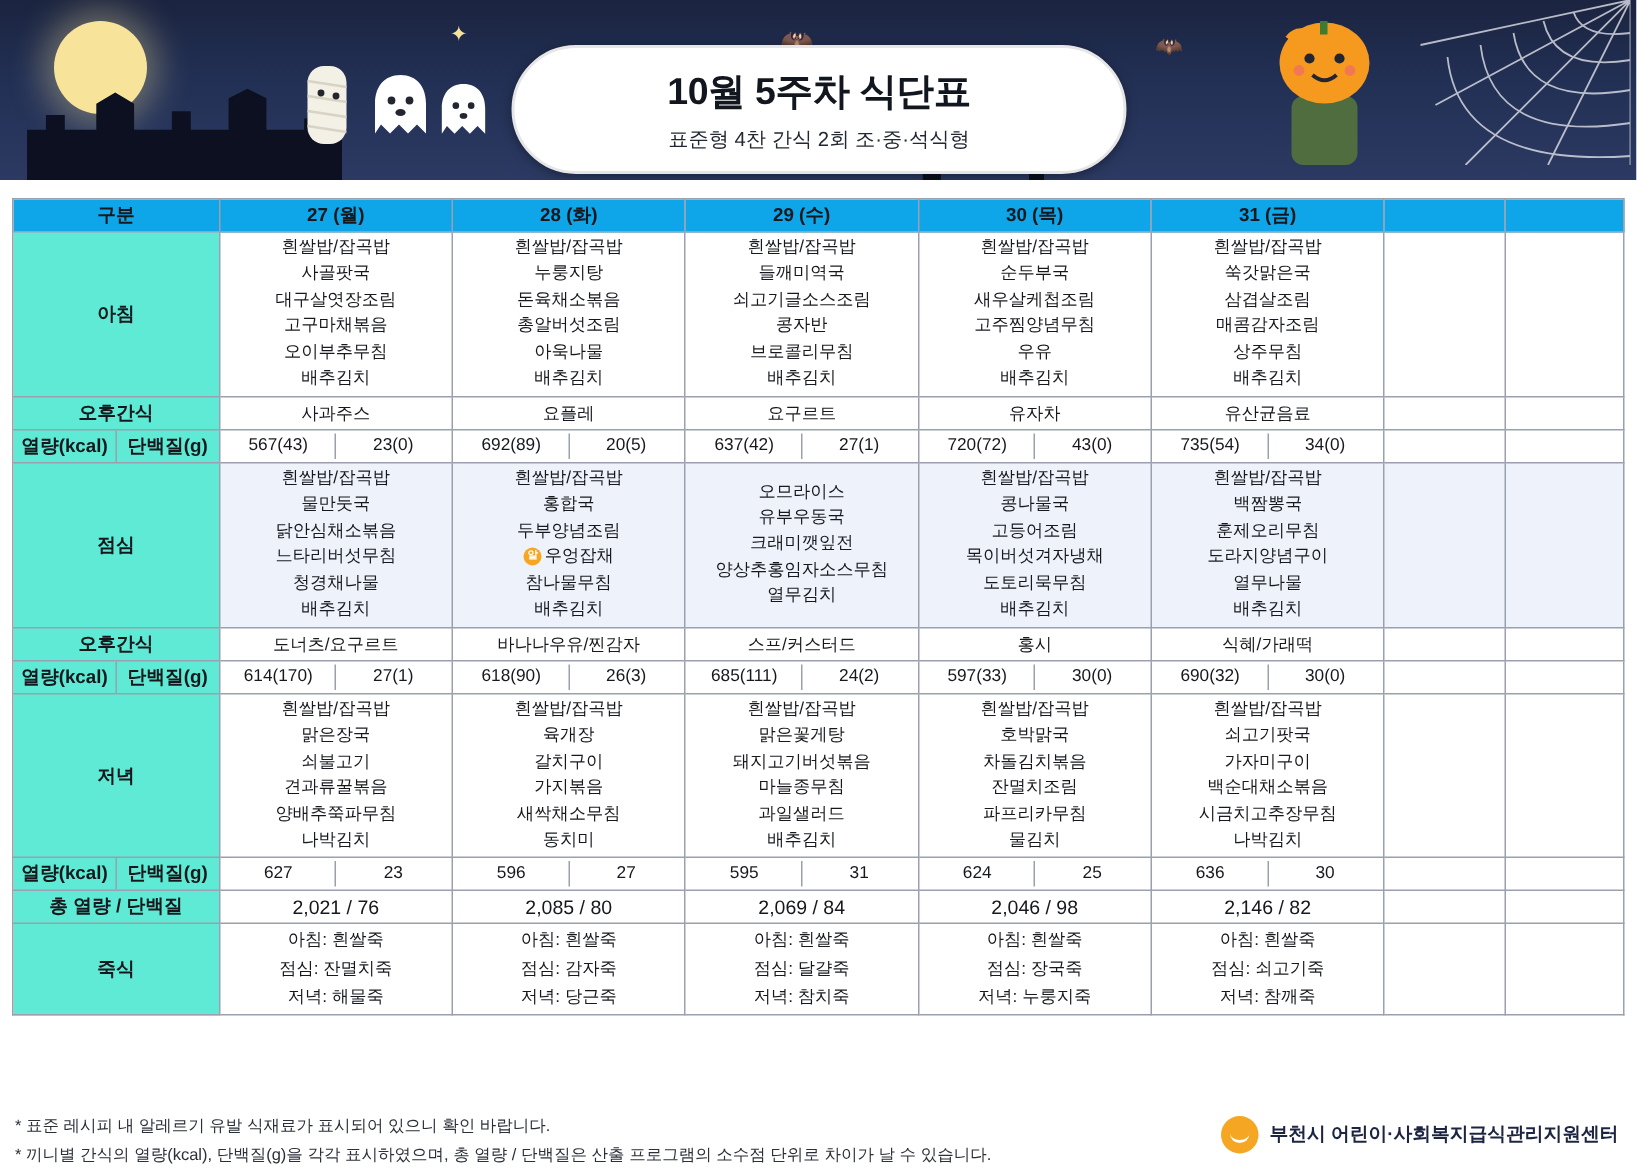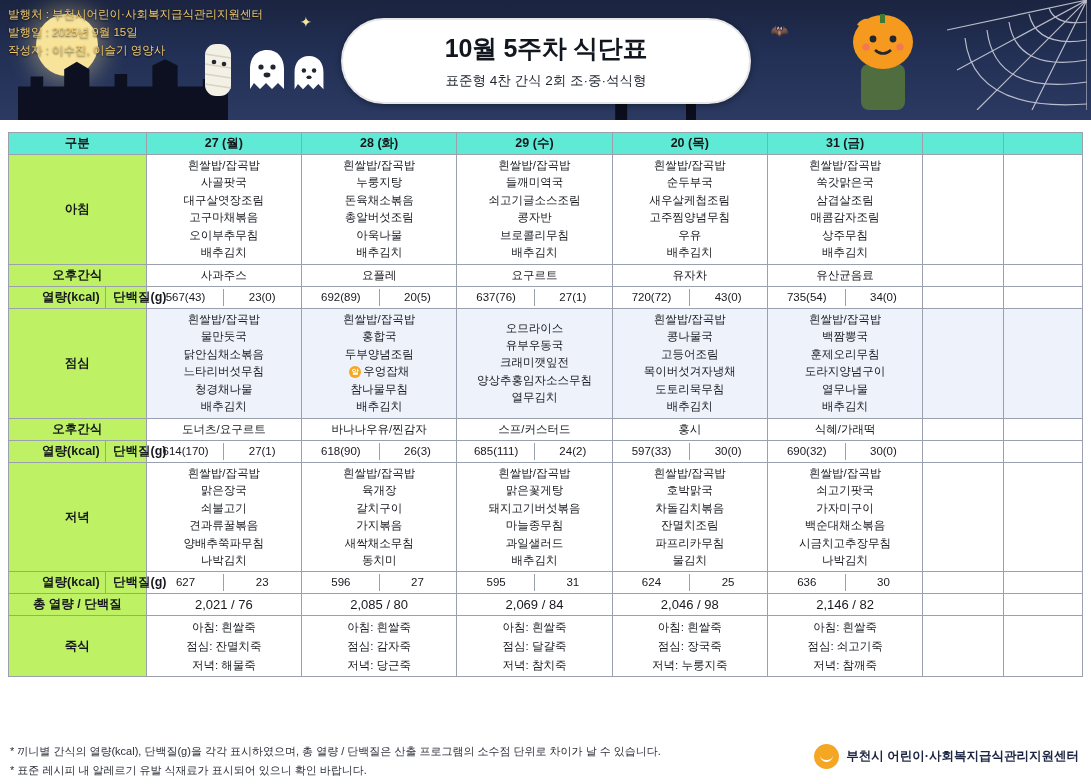--- a/index.html
+++ b/index.html
@@ -42,21 +42,21 @@
   .web {
     position: absolute; right: 4px; top: 0; width: 150px; height: 110px;
     opacity: 0.9;
   }
   .hdr-meta {
     position: absolute; left: 8px; top: 6px; z-index: 5;
     color: #f2c96b; font-size: 11.5px; line-height: 1.55;
     text-shadow: 0 1px 2px rgba(0,0,0,0.8);
   }
   .title-box {
-    position: absolute; left: 341px; top: 18px;
+    position: absolute; left: 341px; top: 30px;
     width: 410px; height: 86px;
     background: #ffffff; border-radius: 44px;
     border: 2px solid #e6e6e6;
     display: flex; flex-direction: column; align-items: center; justify-content: center;
     box-shadow: 0 2px 7px rgba(0,0,0,0.35);
   }
   .title-main { font-size: 25px; font-weight: bold; color: #12161f; letter-spacing: -0.3px; }
   .title-sub { font-size: 13.5px; color: #222831; margin-top: 7px; text-align: center; }
   .pumpkin-char { position: absolute; right: 160px; top: 12px; width: 96px; height: 104px; }
   .ghost-a { position: absolute; left: 247px; top: 48px; }
@@ -72,34 +72,34 @@
     font-size: 11.5px;
     color: #16181d;
   }
   table.menu td, table.menu th {
     border: 1px solid #9aa0ad;
     text-align: center;
     vertical-align: middle;
     padding: 2px 1px;
   }
   thead th {
+    background: #0ea5e9;
+    font-weight: bold;
+    font-size: 12.5px;
+    height: 22px;
+  }
+  td.rowhdr {
     background: #5eead4;
     font-weight: bold;
     font-size: 12.5px;
-    height: 22px;
-  }
-  td.rowhdr {
-    background: #bef264;
-    font-weight: bold;
-    font-size: 12.5px;
   }
   td.rowhdr.split {
     padding: 0;
   }
-  .splitcell { display: flex; width: 100%; margin-left: 28px; }
+  .splitcell { display: flex; width: 100%; }
   .splitcell > div {
     flex: 1; padding: 2px 0;
   }
   .splitcell > div:first-child { border-right: 1px solid #9aa0ad; }
   td.meal {
     font-size: 11.5px;
     line-height: 1.52;
     padding: 5px 2px;
   }
   td.meal.shade { background: #eef2fa; }
@@ -165,25 +165,20 @@
       <g stroke="#e8e8ee" stroke-width="1.2" fill="none" opacity="0.85">
         <path d="M150 0 L150 110 M150 0 L40 110 M150 0 L95 110 M150 0 L20 70 M150 0 L10 30"></path>
         <path d="M150 22 Q118 26 112 8"></path>
         <path d="M150 40 Q100 48 92 14"></path>
         <path d="M150 60 Q80 72 72 22"></path>
         <path d="M150 82 Q58 96 50 30"></path>
         <path d="M150 104 Q36 112 28 38"></path>
       </g>
     </svg>
 
-    <div class="hdr-meta">
-      <div>발행처 : 부천시어린이·사회복지급식관리지원센터</div>
-      <div>발행일 : 2025년 9월 15일</div>
-      <div>작성자 : 이수진, 이슬기 영양사</div>
-    </div>
 
     <svg class="mummy" width="44" height="62" viewBox="0 0 44 62">
       <rect x="9" y="6" width="26" height="52" rx="11" fill="#f3f0e6"></rect>
       <g stroke="#d8d3c2" stroke-width="1.6">
         <path d="M9 16 L35 20"></path>
           <path d="M9 26 L35 30"></path>
           <path d="M9 36 L35 40"></path>
           <path d="M9 46 L35 50"></path>
       </g>
       <circle cx="18" cy="24" r="2.3" fill="#23262f"></circle>
@@ -231,21 +226,21 @@
           <col style="width:141px">
         <col style="width:73px">
           <col style="width:72px">
       </colgroup>
       <thead>
         <tr>
           <th>구분</th>
           <th>27 (월)</th>
           <th>28 (화)</th>
           <th>29 (수)</th>
-          <th>20 (목)</th>
+          <th>30 (목)</th>
           <th>31 (금)</th>
           <th></th>
           <th></th>
         </tr>
       </thead>
       <tbody>
 
         <tr>
           <td class="rowhdr">아침</td>
           <td class="meal" style="white-space:pre-line">흰쌀밥/잡곡밥
@@ -307,21 +302,21 @@
             </div>
           </td>
           <td class="kcal">
             <div class="kcal-split">
               <div>692(89)</div>
               <div>20(5)</div>
             </div>
           </td>
           <td class="kcal">
             <div class="kcal-split">
-              <div>637(76)</div>
+              <div>637(42)</div>
               <div>27(1)</div>
             </div>
           </td>
           <td class="kcal">
             <div class="kcal-split">
               <div>720(72)</div>
               <div>43(0)</div>
             </div>
           </td>
           <td class="kcal">
@@ -529,22 +524,22 @@
 점심: 쇠고기죽
 저녁: 참깨죽</td>
           <td class="juk" style="white-space:pre-line"></td>
           <td class="juk" style="white-space:pre-line"></td>
         </tr>
       </tbody>
     </table>
   </div>
 
   <div class="footer">
+    <div>* 표준 레시피 내 알레르기 유발 식재료가 표시되어 있으니 확인 바랍니다.</div>
     <div>* 끼니별 간식의 열량(kcal), 단백질(g)을 각각 표시하였으며, 총 열량 / 단백질은 산출 프로그램의 소수점 단위로 차이가 날 수 있습니다.</div>
-    <div>* 표준 레시피 내 알레르기 유발 식재료가 표시되어 있으니 확인 바랍니다.</div>
     <div>* 하루 6~7잔 충분한 수분 섭취를 권장합니다.</div>
   </div>
   <div class="logo">
     <div class="logo-mark"></div>
     <div class="logo-text">부천시 어린이·사회복지급식관리지원센터</div>
   </div>
 
 </div>
 
 </body></html>

